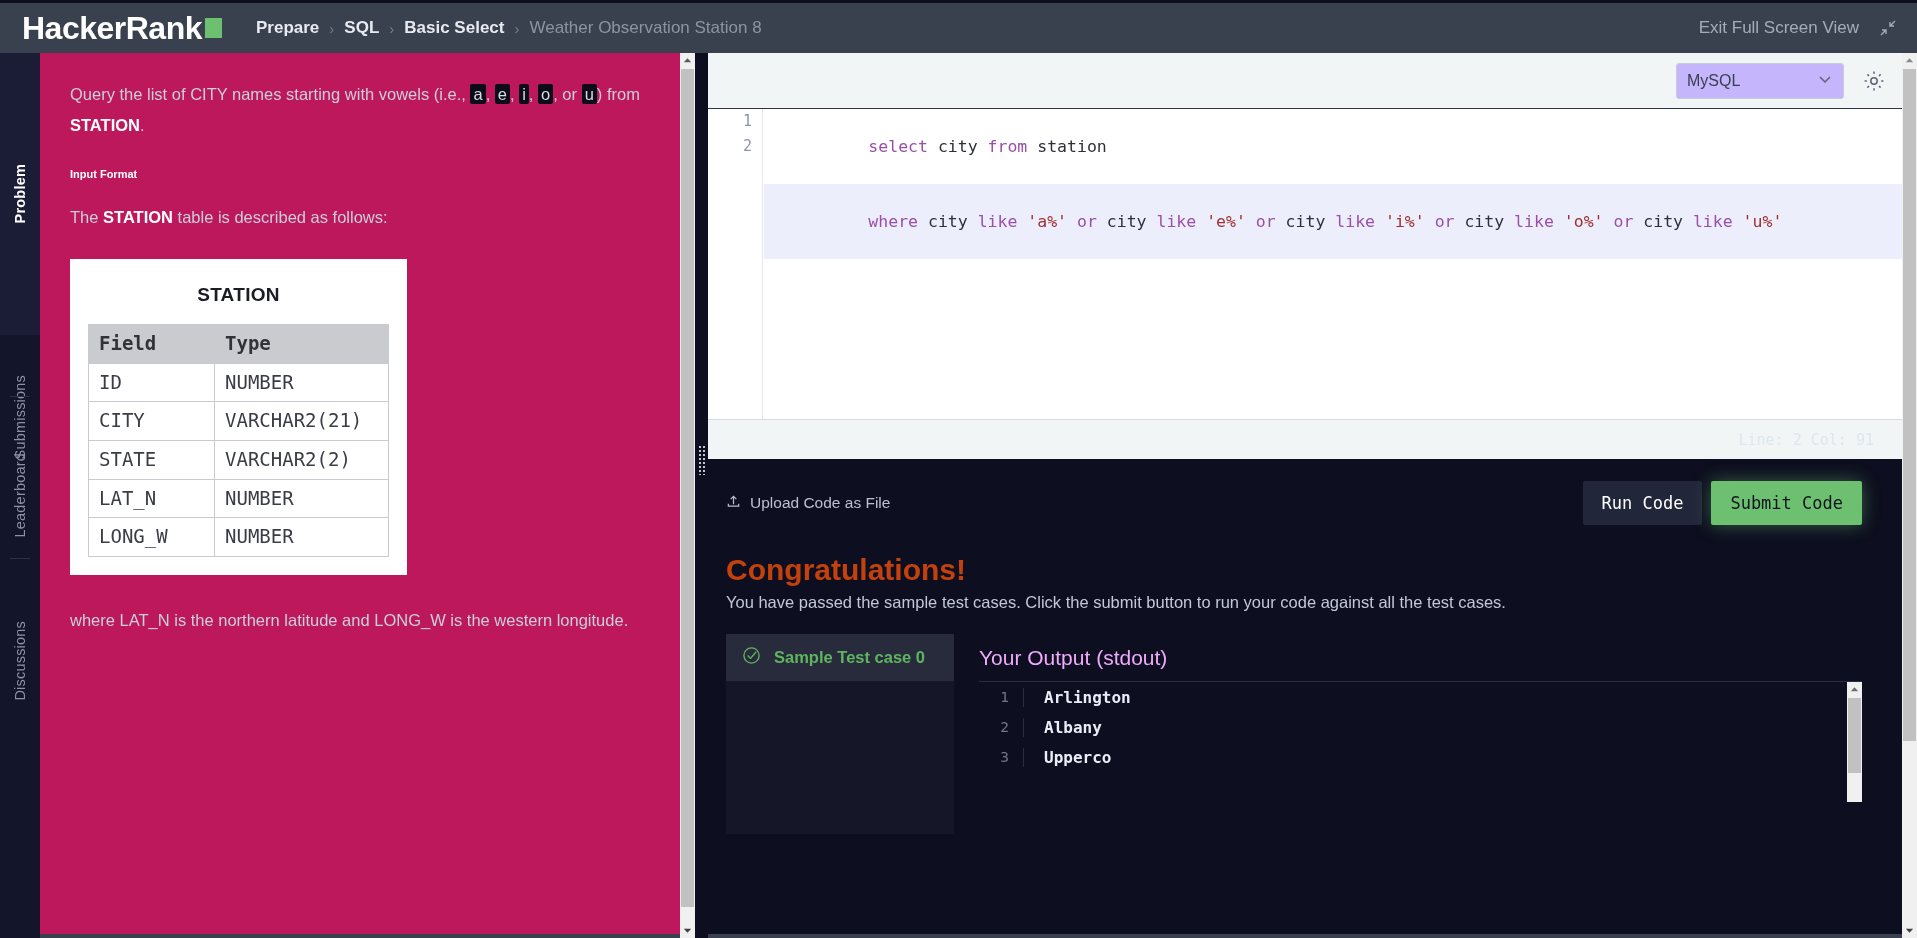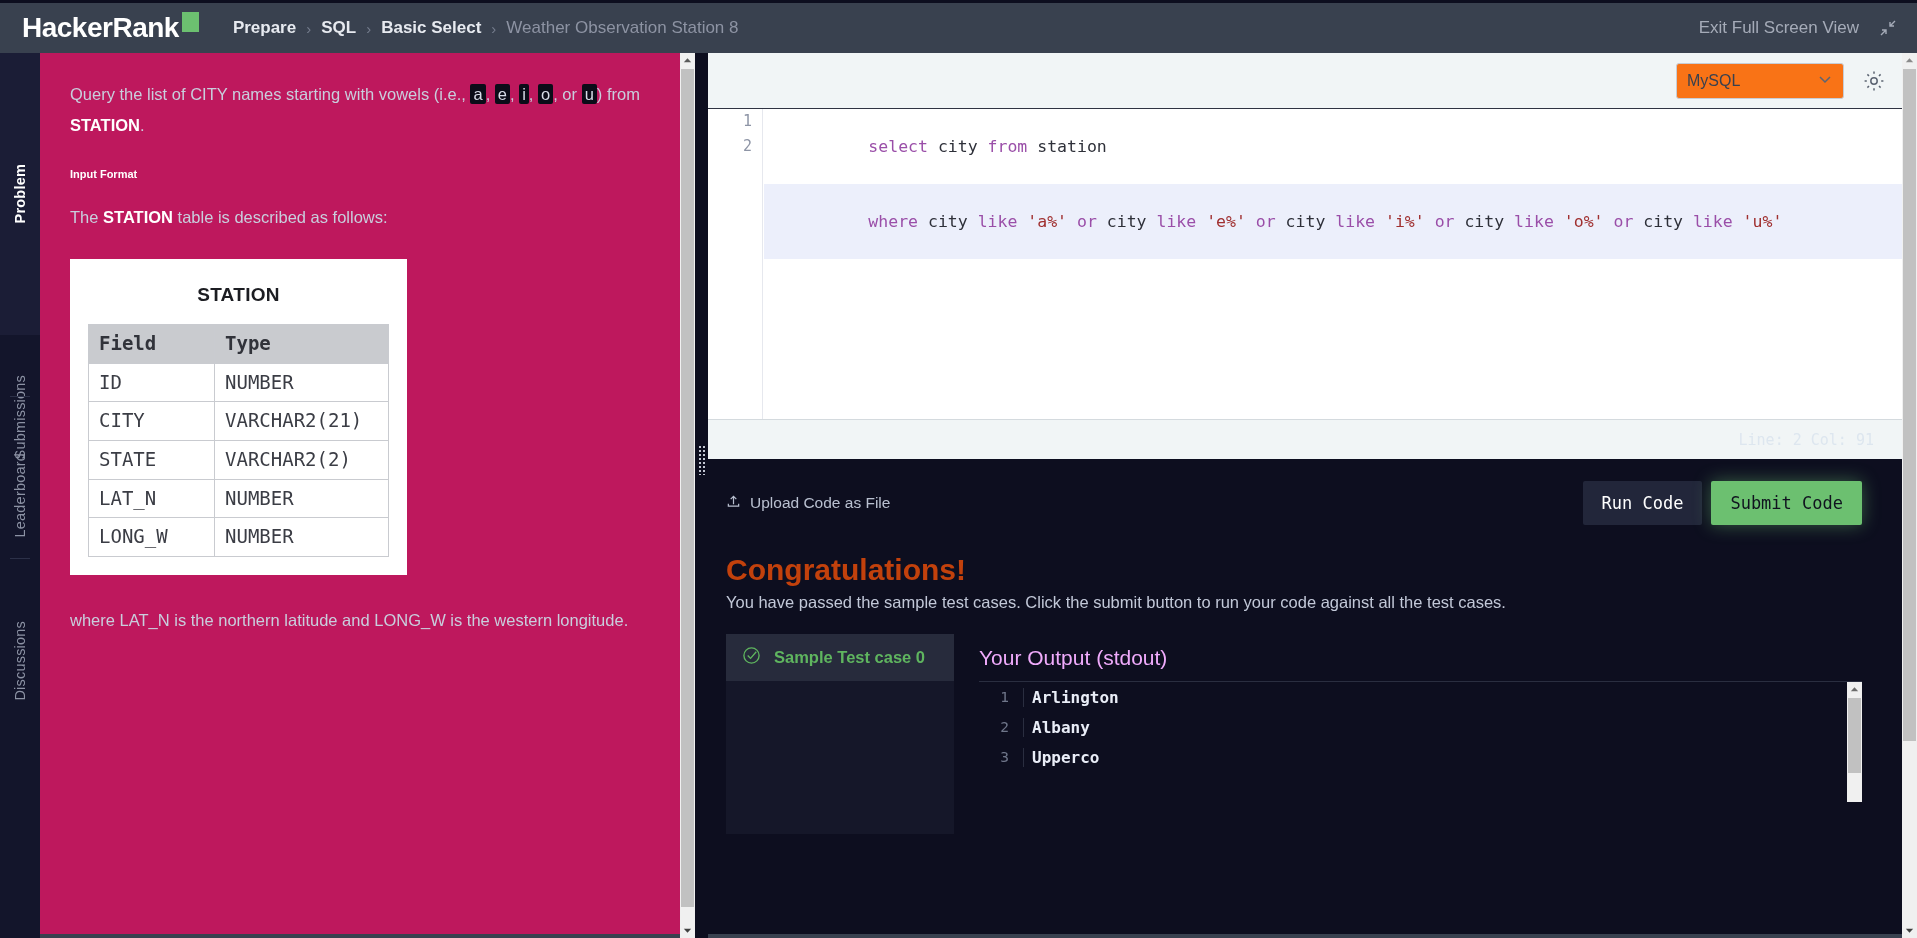--- a/index.html
+++ b/index.html
@@ -28,21 +28,22 @@
     left: 0; top: 3px;
     width: 1917px; height: 50px;
     background: #39414f;
     display: flex;
     align-items: center;
     z-index: 30;
   }
   .logo {
     margin-left: 22px;
     display: flex;
-    font-size: 28px;
+    align-items: center;
+    font-size: 32px;
     font-weight: bold;
     color: #ffffff;
     letter-spacing: -0.5px;
   }
   .logo-sq {
     width: 17px; height: 20px;
     background: #6cc070;
     margin-left: 3px;
     display: inline-block;
   }
@@ -234,21 +235,21 @@
     background: #f1f5f6;
     border-bottom: 1px solid #2f3342;
     display: flex;
     align-items: center;
     justify-content: flex-end;
     padding-right: 16px;
     box-sizing: border-box;
   }
   .lang-select {
     width: 168px; height: 36px;
-    background: #f97316;
+    background: #c4b5fd;
     border: 1px solid #c7cdd6;
     border-radius: 3px;
     display: flex;
     align-items: center;
     padding: 0 10px;
     box-sizing: border-box;
     font-size: 16px;
     color: #39414f;
   }
   .lang-select .chev { margin-left: auto; }
@@ -400,21 +401,21 @@
     text-align: right;
     padding-right: 14px;
     color: #6f768a;
     font-size: 14.5px;
     box-sizing: border-box;
   }
   .out-v {
     color: #e9edf7;
     font-weight: bold;
     font-size: 16px;
-    padding-left: 8px;
+    padding-left: 20px;
     border-left: 1px solid #2a2e40;
   }
   .out-scroll {
     position: absolute;
     right: 0; top: 0;
     width: 15px; height: 100%;
     background: #f0f0f0;
   }
 
   

